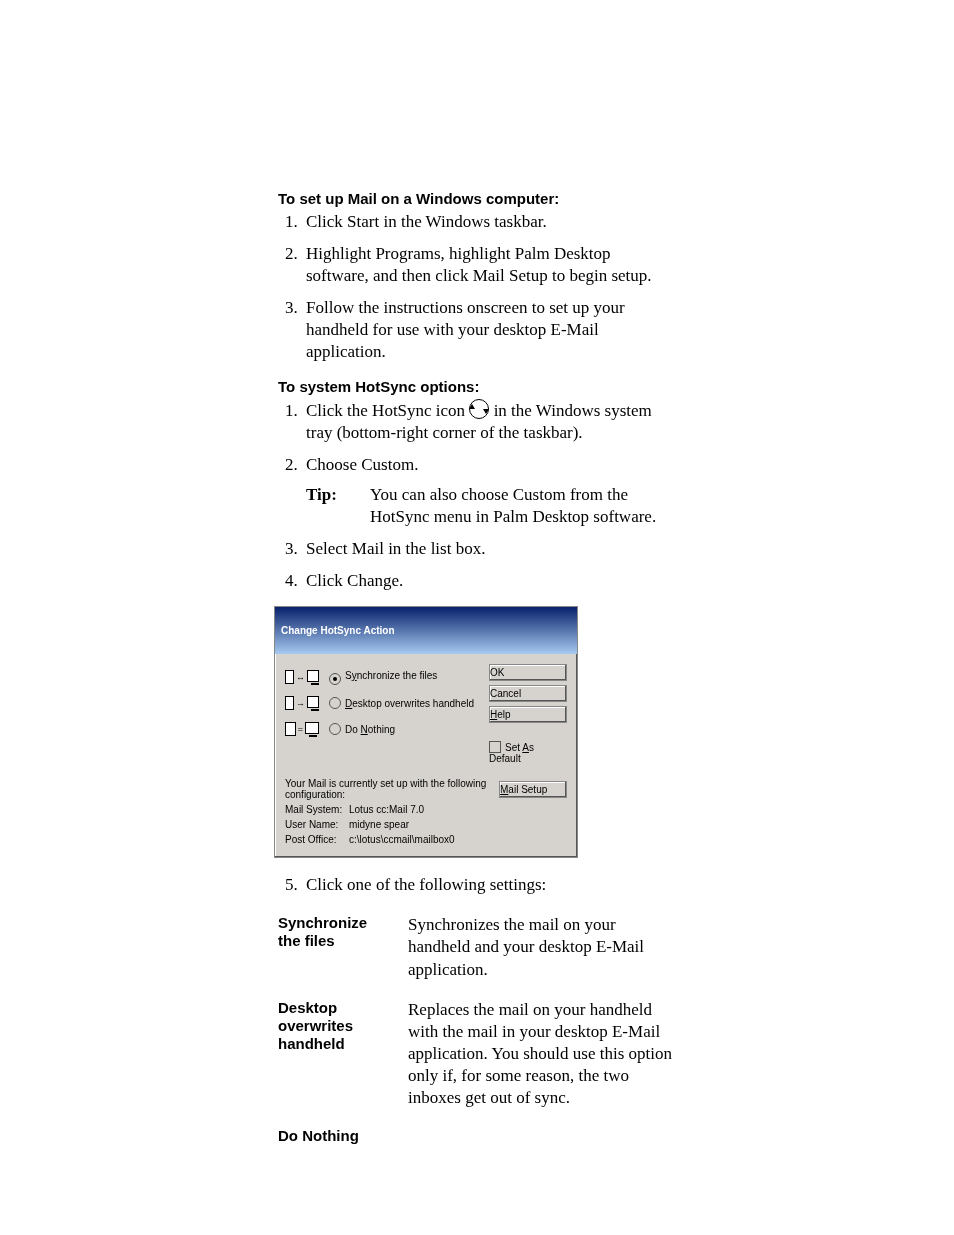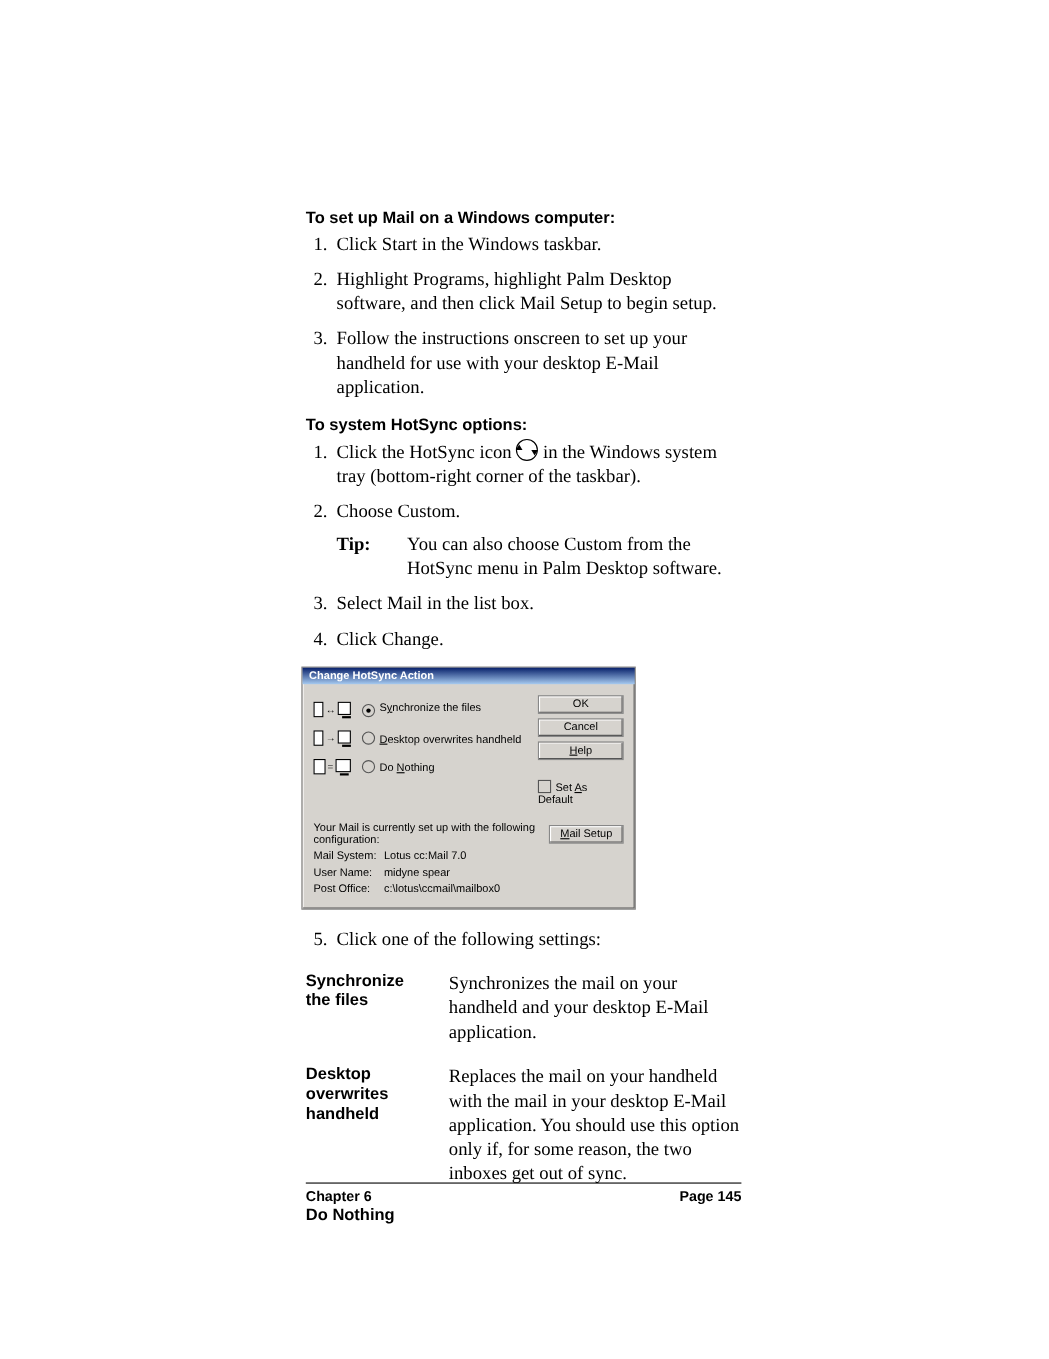--- a/index.html
+++ b/index.html
@@ -50,38 +50,38 @@
     width: 302px;
     margin: 8px 0 16px -4px;
     border: 1px solid #888;
     background:#d6d3ce;
     color:#000;
     box-shadow: inset -1px -1px 0 #555, inset 1px 1px 0 #fff;
   }
   .dialog .titlebar{
     background: linear-gradient(#08216b,#a6caf0);
     color:#fff; font-weight:bold;
-    padding:2px 6px; font-size:10px;
+    padding:18px 6px; font-size:10px;
   }
   .dialog .body{ padding:10px 10px 12px 10px; }
   .dlg-grid{ display:flex; }
   .dlg-left{ flex:1; }
   .dlg-right{ width:78px; display:flex; flex-direction:column; gap:4px; }
   .optrow{ display:flex; align-items:center; height:26px; gap:10px;}
   .opticon{ display:flex; gap:2px; width:34px; justify-content:center;}
   .dev{ width:10px;height:12px;border:1px solid #000; background:#fff; position:relative;}
   .mon{ width:14px;height:10px;border:1px solid #000; background:#fff; position:relative;}
   .mon:after{content:"";position:absolute;left:3px;top:12px;width:8px;height:2px;background:#000;}
   .mid{ font-size:9px; align-self:center;}
   .radio{ width:10px;height:10px;border:1px solid #555;border-radius:50%;display:inline-flex;align-items:center;justify-content:center;margin-right:4px;vertical-align:-2px;}
   .radio.sel:after{content:"";width:4px;height:4px;border-radius:50%;background:#000;}
   .chk{ width:10px;height:10px;border:1px solid #555;display:inline-block;margin-right:4px;vertical-align:-2px;}
   .btn{
     border:1px solid #888; box-shadow: inset -1px -1px 0 #555, inset 1px 1px 0 #fff;
-    background:#d6d3ce; text-align:center; padding:2px 0; font-size:10px;
+    background:#d6d3ce; padding:2px 0; font-size:10px;
   }
   .und{ text-decoration:underline; }
   .confline{ font-size:10px; margin-top:14px;}
   .kv{ display:flex; font-size:10px; margin-top:4px;}
   .kv .k{ width:64px;}
 
   .settings{ margin-top:18px; font-size:17px;}
   .srow{ display:flex; gap:20px; margin-bottom:18px;}
   .srow .lbl{ width:110px; font-family:Arial,Helvetica,sans-serif; font-weight:bold; font-size:15px; line-height:1.2;}
   .srow .desc{ flex:1; line-height:1.3;}
@@ -191,17 +191,13 @@
     </div>
     <div class="srow">
       <div class="lbl">Desktop overwrites handheld</div>
       <div class="desc">Replaces the mail on your handheld with the mail in your desktop E-Mail application. You should use this option only if, for some reason, the two inboxes get out of sync.</div>
     </div>
     <div class="srow">
       <div class="lbl">Do Nothing</div>
     </div>
   </div>
 
-  <div class="footer">
-    <span>Chapter 6</span>
-    <span>Page 145</span>
-  </div>
 </div>
 
 </body></html>

